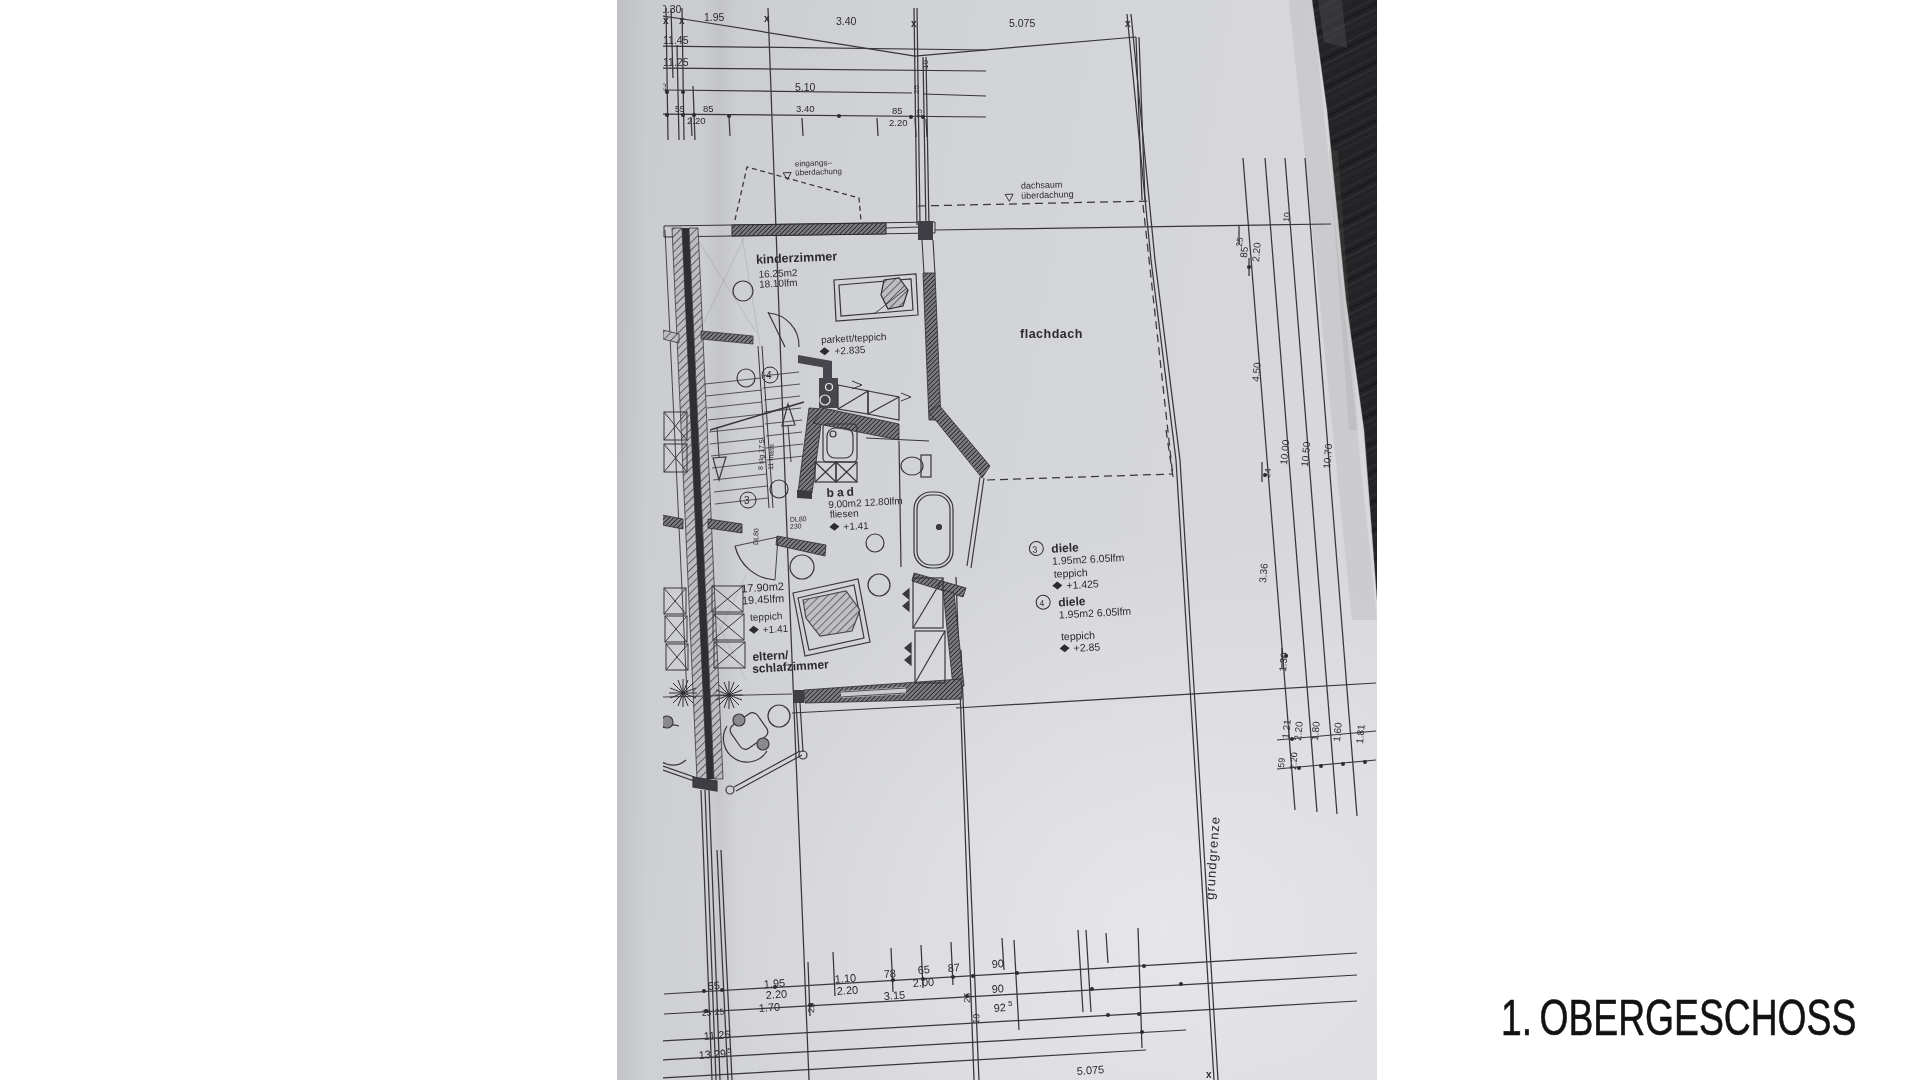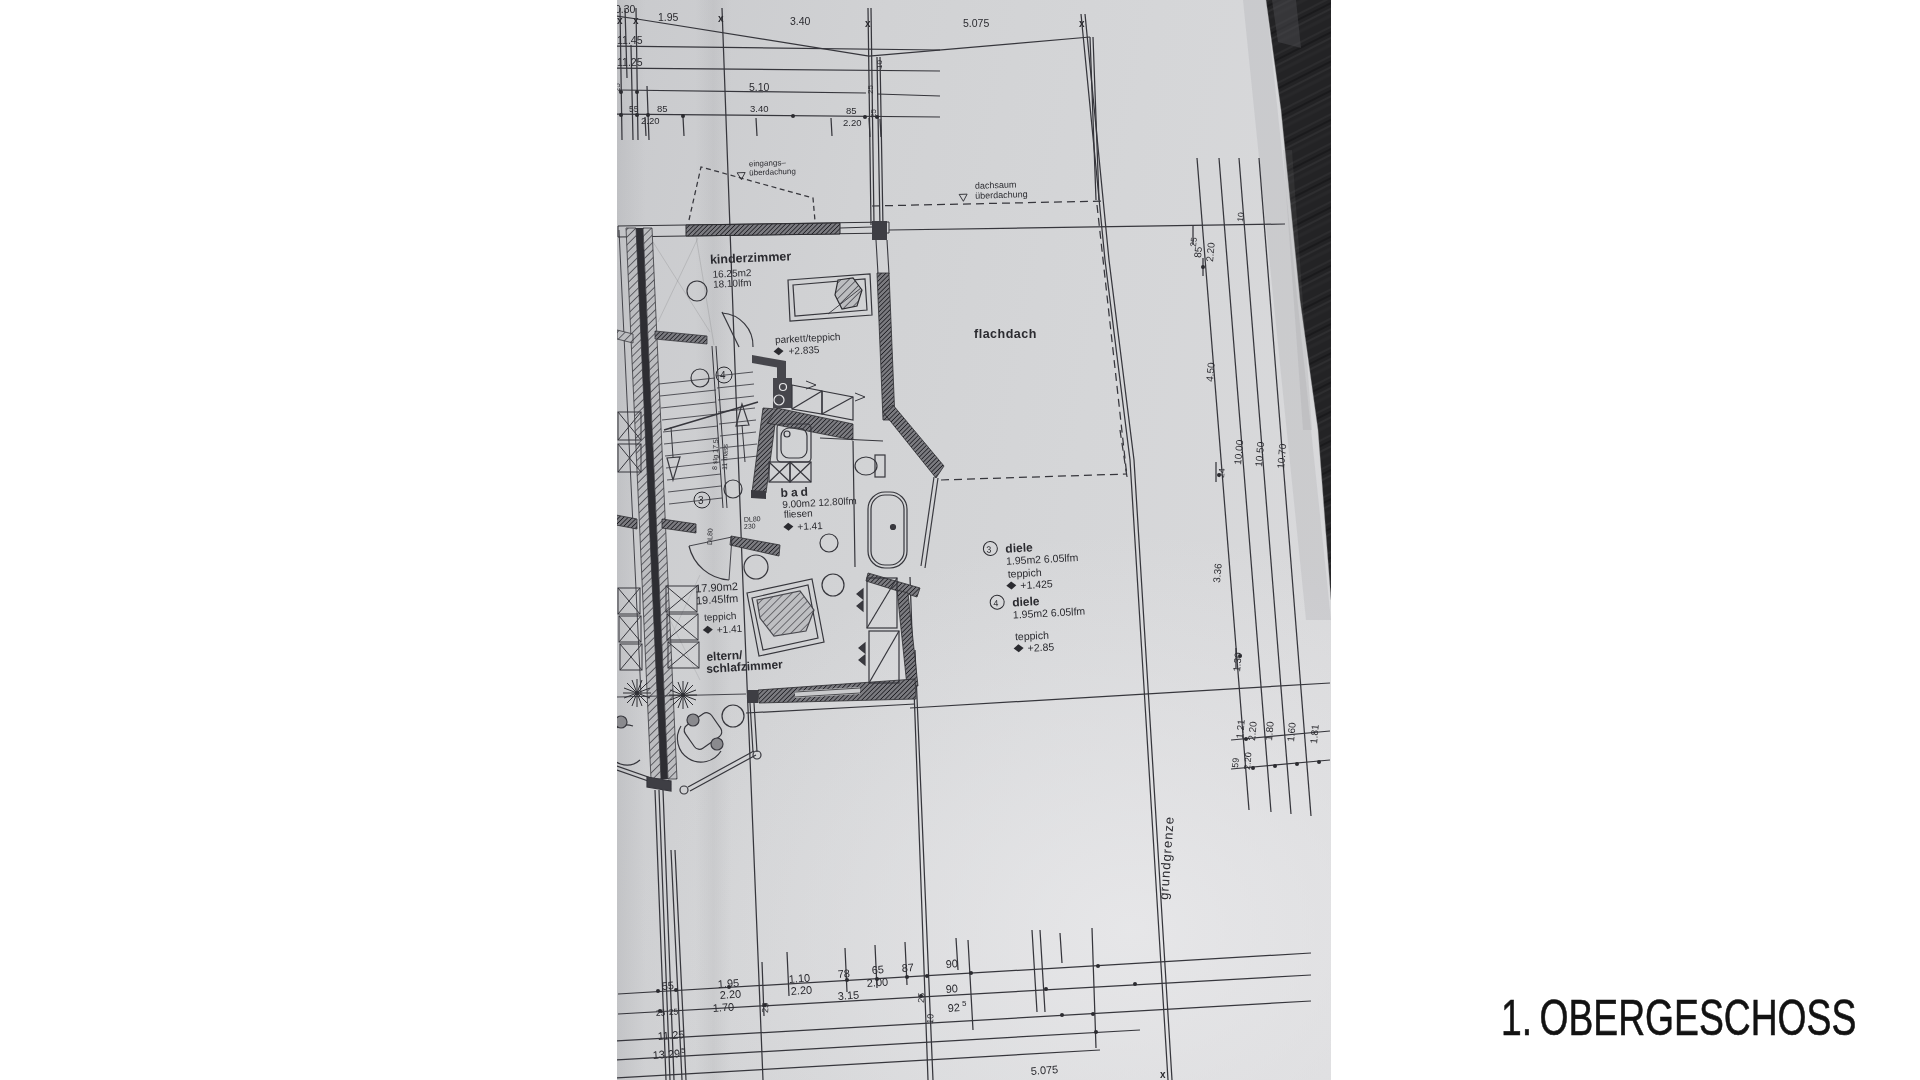--- a/index.html
+++ b/index.html
@@ -4,20 +4,21 @@
 <style>
   html,body{margin:0;padding:0;background:#ffffff;width:1920px;height:1080px;overflow:hidden;}
   #stage{position:absolute;left:0;top:0;width:1920px;height:1080px;background:#ffffff;
          font-family:"Liberation Sans", sans-serif;}
   #photo{position:absolute;left:617px;top:0;width:714px;height:1080px;
          background:
            linear-gradient(90deg, rgba(160,161,165,0.25) 0%, rgba(160,161,165,0) 4%),
            linear-gradient(90deg, rgba(120,120,124,0) 11%, rgba(120,120,124,0.10) 13.5%, rgba(120,120,124,0) 16%),
            radial-gradient(ellipse 800px 640px at 72% 86%, rgba(233,233,235,.85) 0%, rgba(233,233,235,0) 62%),
            linear-gradient(100deg, #c9cacd 0%, #d1d2d4 30%, #d5d6d8 60%, #dadadc 100%);
+         padding-left: 46px;
   }
   #plansvg{filter:blur(0.45px);}
   #label{position:absolute;left:1501px;top:989px;color:#121212;font-size:50px;
          font-family:"Liberation Sans", sans-serif;white-space:nowrap;
          transform:scaleX(0.745);transform-origin:0 0;-webkit-text-stroke:0.6px #121212;}
 </style>
 </head>
 <body>
 <div id="stage">
   <div id="photo">

